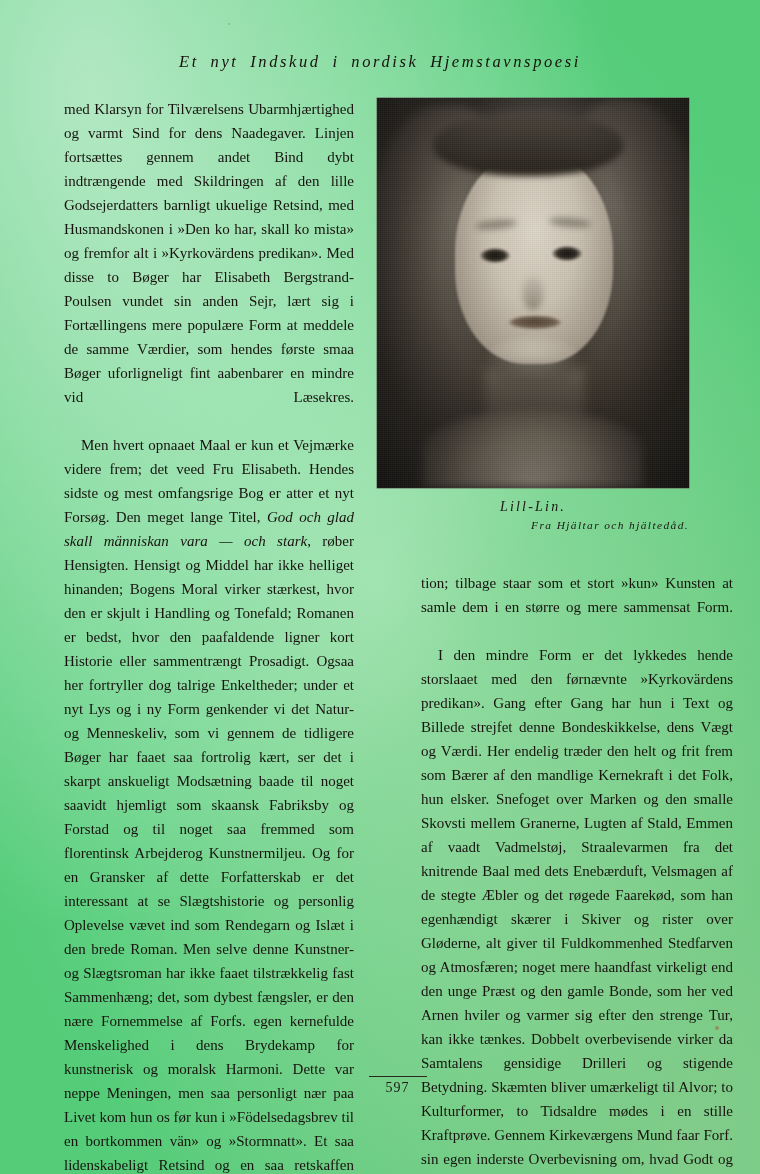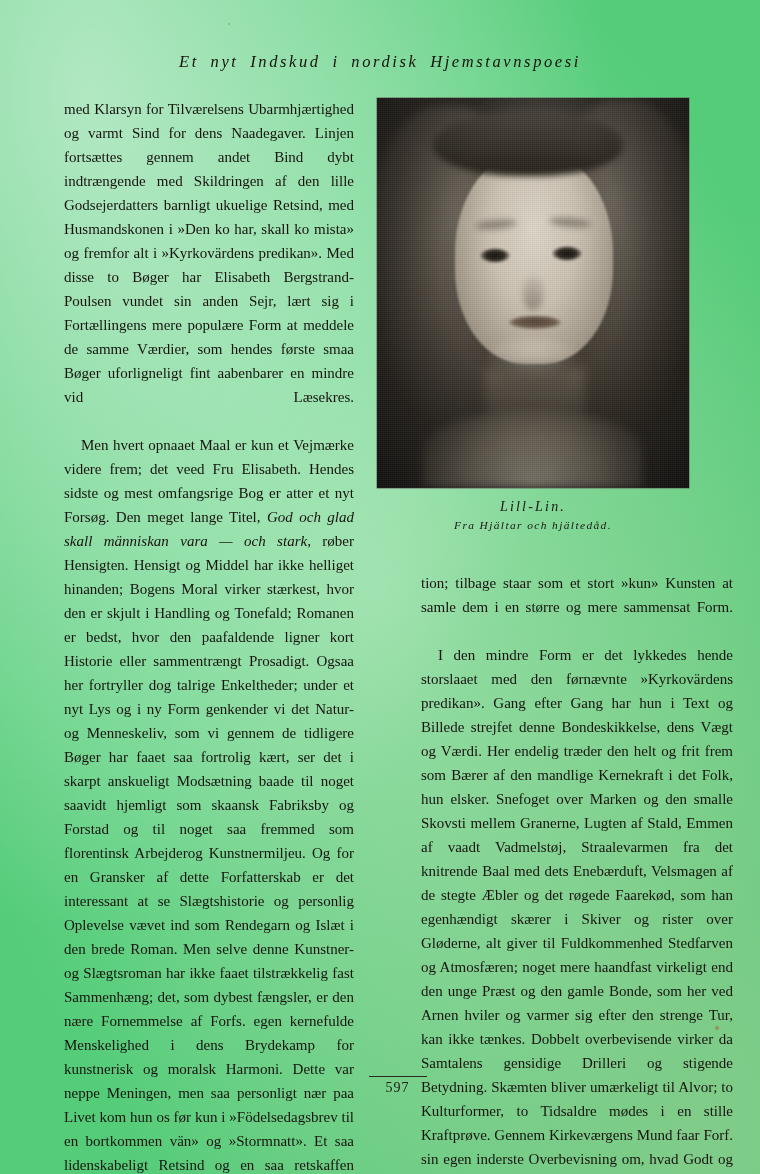--- a/index.html
+++ b/index.html
@@ -212,20 +212,21 @@
     letter-spacing: 2.2px;
     color: #1a1712;
     margin-top: 11px;
   }
   .caption .cap-sub {
     font-style: italic;
     font-size: 11.4px;
     letter-spacing: 1.4px;
     color: #1a1712;
     margin-top: 4px;
+    text-align: right;
   }
 
   
   .folio {
     position: absolute;
     left: 0; right: 0;
     top: 1076px;
     text-align: center;
     padding-left: 35px;
   }

